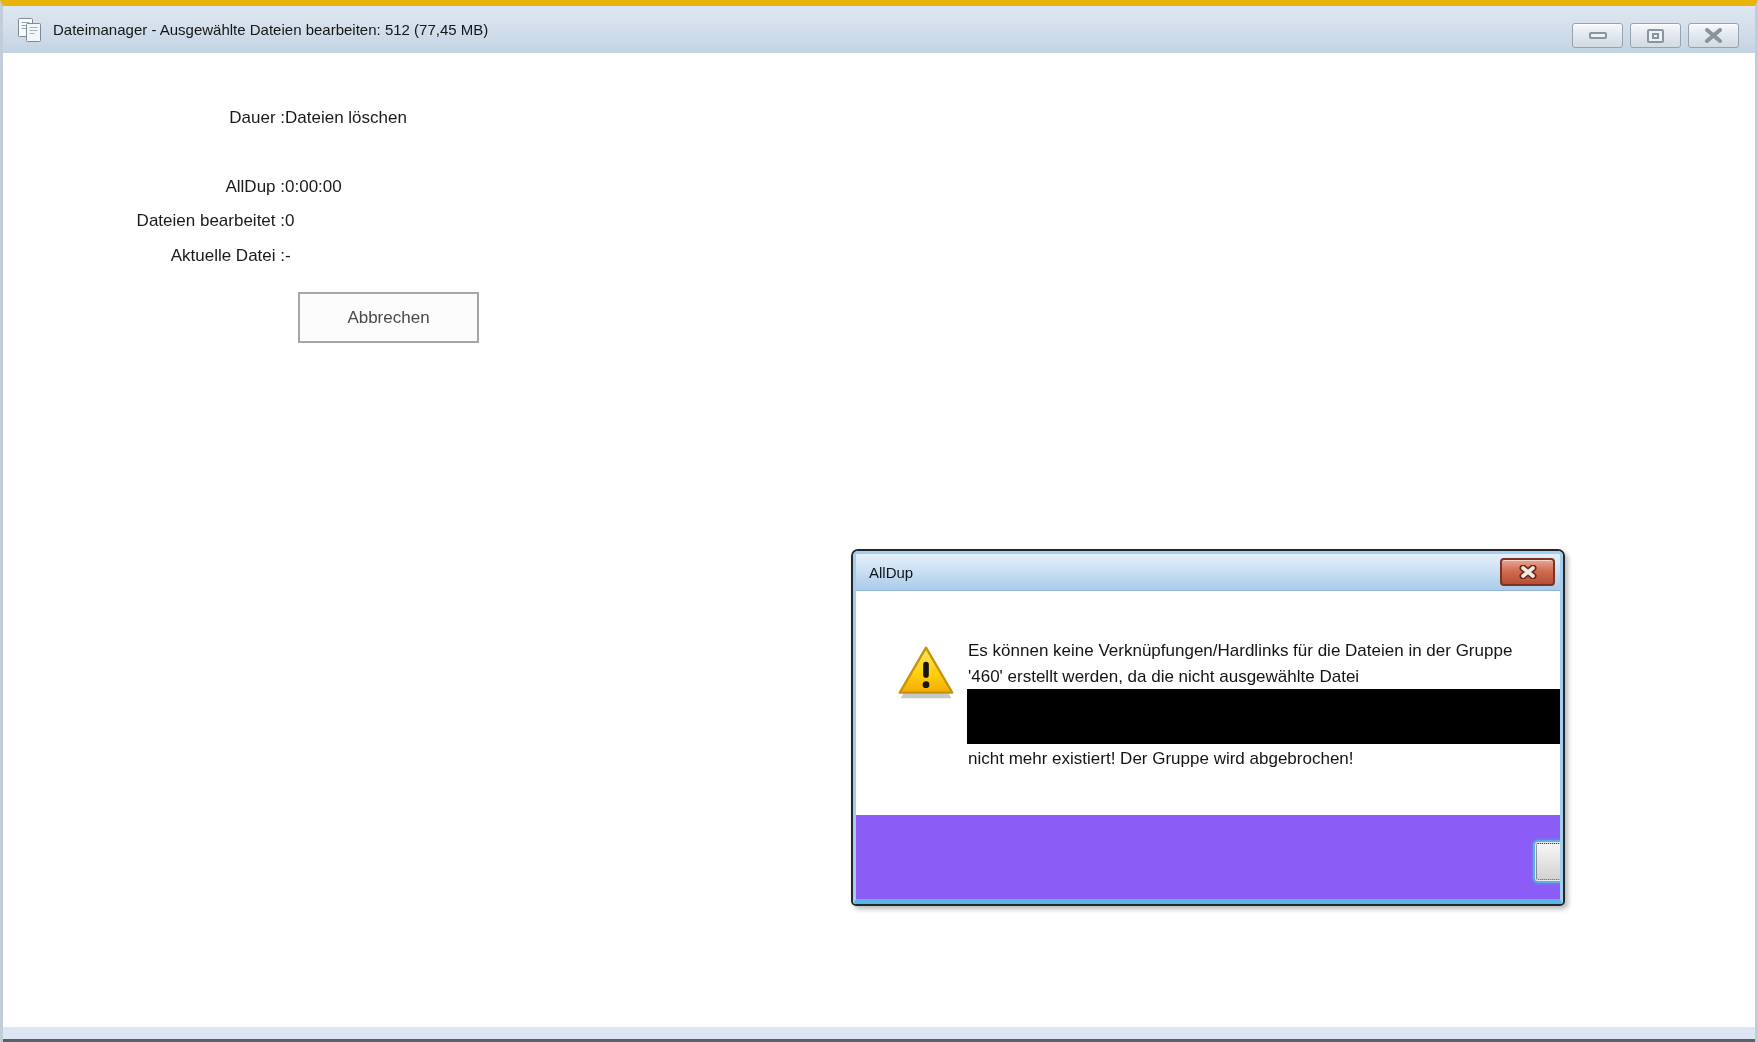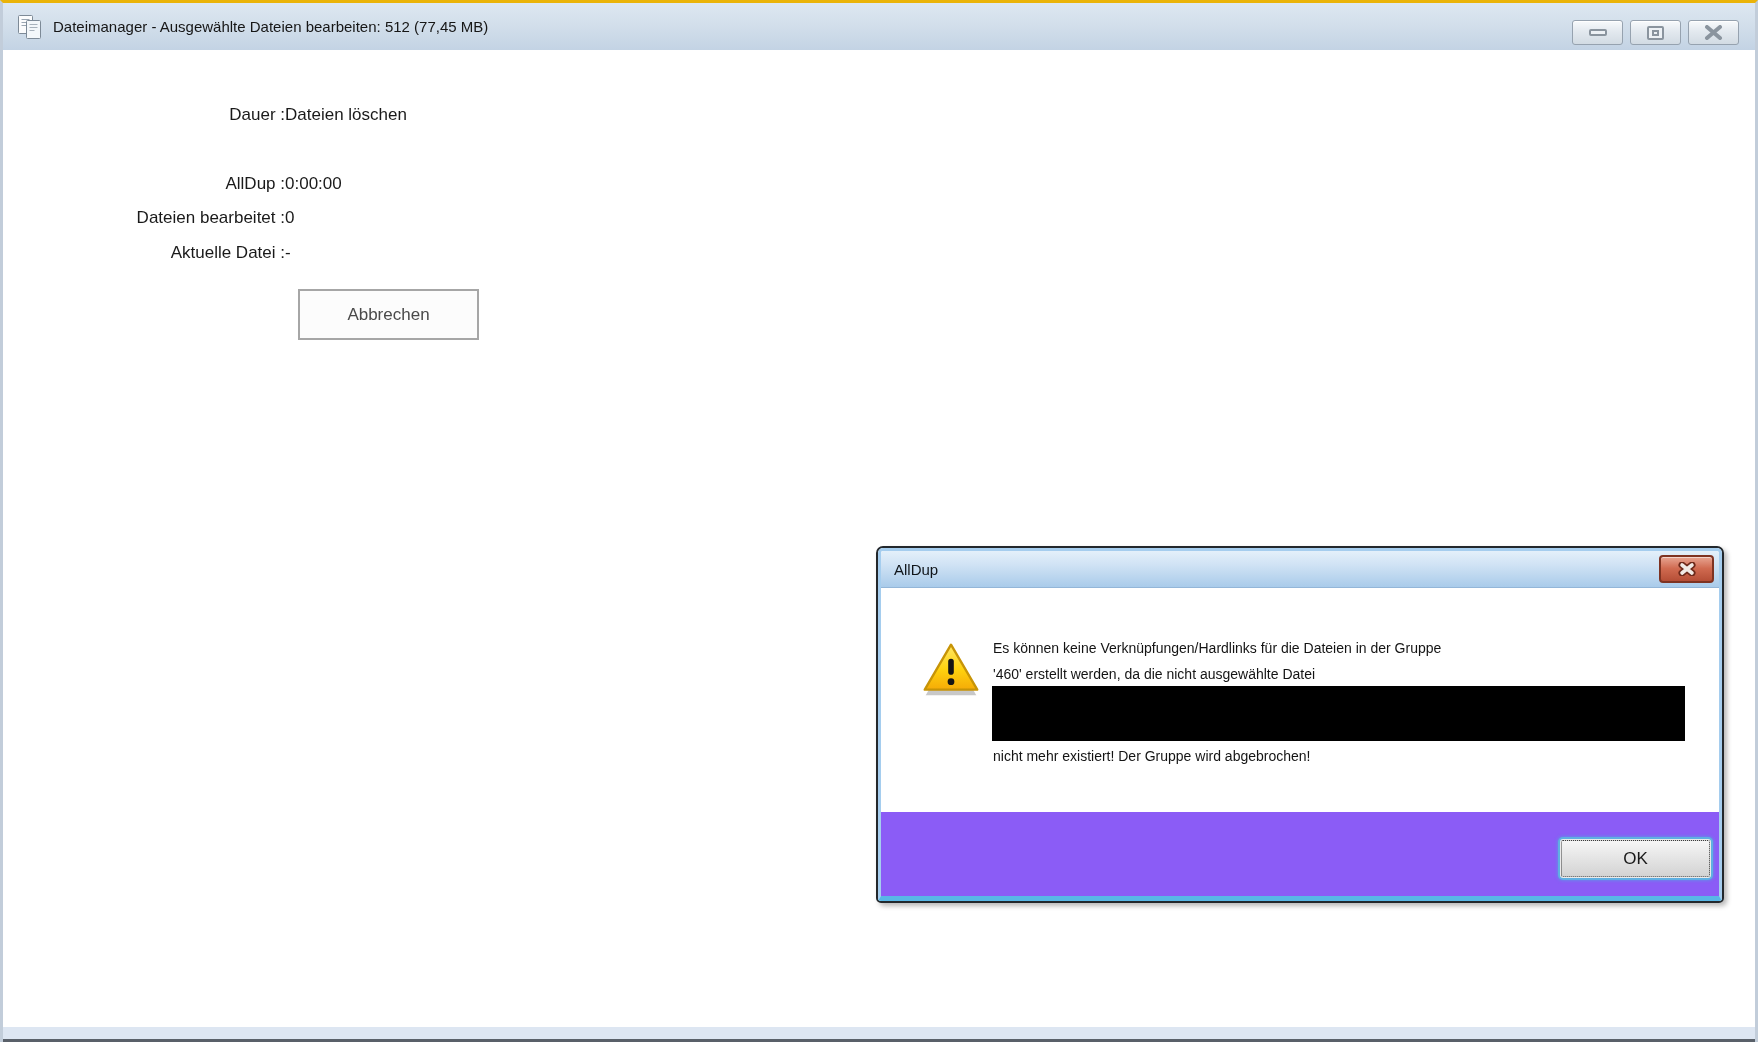--- a/index.html
+++ b/index.html
@@ -8,21 +8,21 @@
     font-family: "Liberation Sans", sans-serif;
     position: relative;
     overflow: hidden;
     background: #ffffff;
   }
 
   
   .main-window {
     position: absolute; inset: 0;
     background: #ffffff;
-    border-top: 3px solid #eab308;
+    border-top: 6px solid #eab308;
     border-left: 3px solid #c2cdda;
     border-right: 3px solid #c2cdda;
   }
   .titlebar {
     position: absolute; top: 0; left: 0; right: 0; height: 47px;
     background: linear-gradient(#dde7f1, #d3dfeb 45%, #c3d3e4);
     display: flex; align-items: center;
     padding-left: 13px;
   }
   .titlebar-icon { margin-right: 9px; display: flex; align-items: center; }
@@ -77,22 +77,22 @@
   }
 
   .bottom-strip {
     position: absolute; left: 0; right: 0; bottom: 0; height: 15px;
     background: #dde6f2;
     border-bottom: 3px solid #596069;
   }
 
   
   .dialog {
-    position: absolute; left: 873px; top: 543px;
-    width: 848px; height: 357px;
+    position: absolute; left: 848px; top: 543px;
+    width: 714px; height: 357px;
     border: 2px solid #23282c;
     border-radius: 7px 7px 5px 5px;
     box-shadow: 3px 3px 5px rgba(0,0,0,0.28);
     background: #ffffff;
   }
   .dialog-frame {
     position: absolute; inset: 0;
     border: 3px solid #a5cdee;
     border-bottom: 5px solid #58b7e6;
     border-radius: 5px 5px 3px 3px;
@@ -116,21 +116,21 @@
     display: flex; align-items: center; justify-content: center;
     cursor: default;
   }
 
   .dialog-body { position: absolute; top: 38px; left: 0; right: 0; bottom: 0; background: #ffffff; }
 
   .warning-icon { position: absolute; left: 40px; top: 50px; }
 
   .msg-line {
     position: absolute; left: 112px;
-    font-size: 14px; color: #141414;
+    font-size: 17px; color: #141414;
     line-height: 26px; white-space: pre;
   }
   .msg-line1 { top: 46px; }
   .msg-line2 { top: 72px; }
   .msg-line3 { top: 154px; }
 
   .redacted-box {
     position: absolute; left: 111px; top: 97px;
     width: 693px; height: 55px;
     background: #000000;

